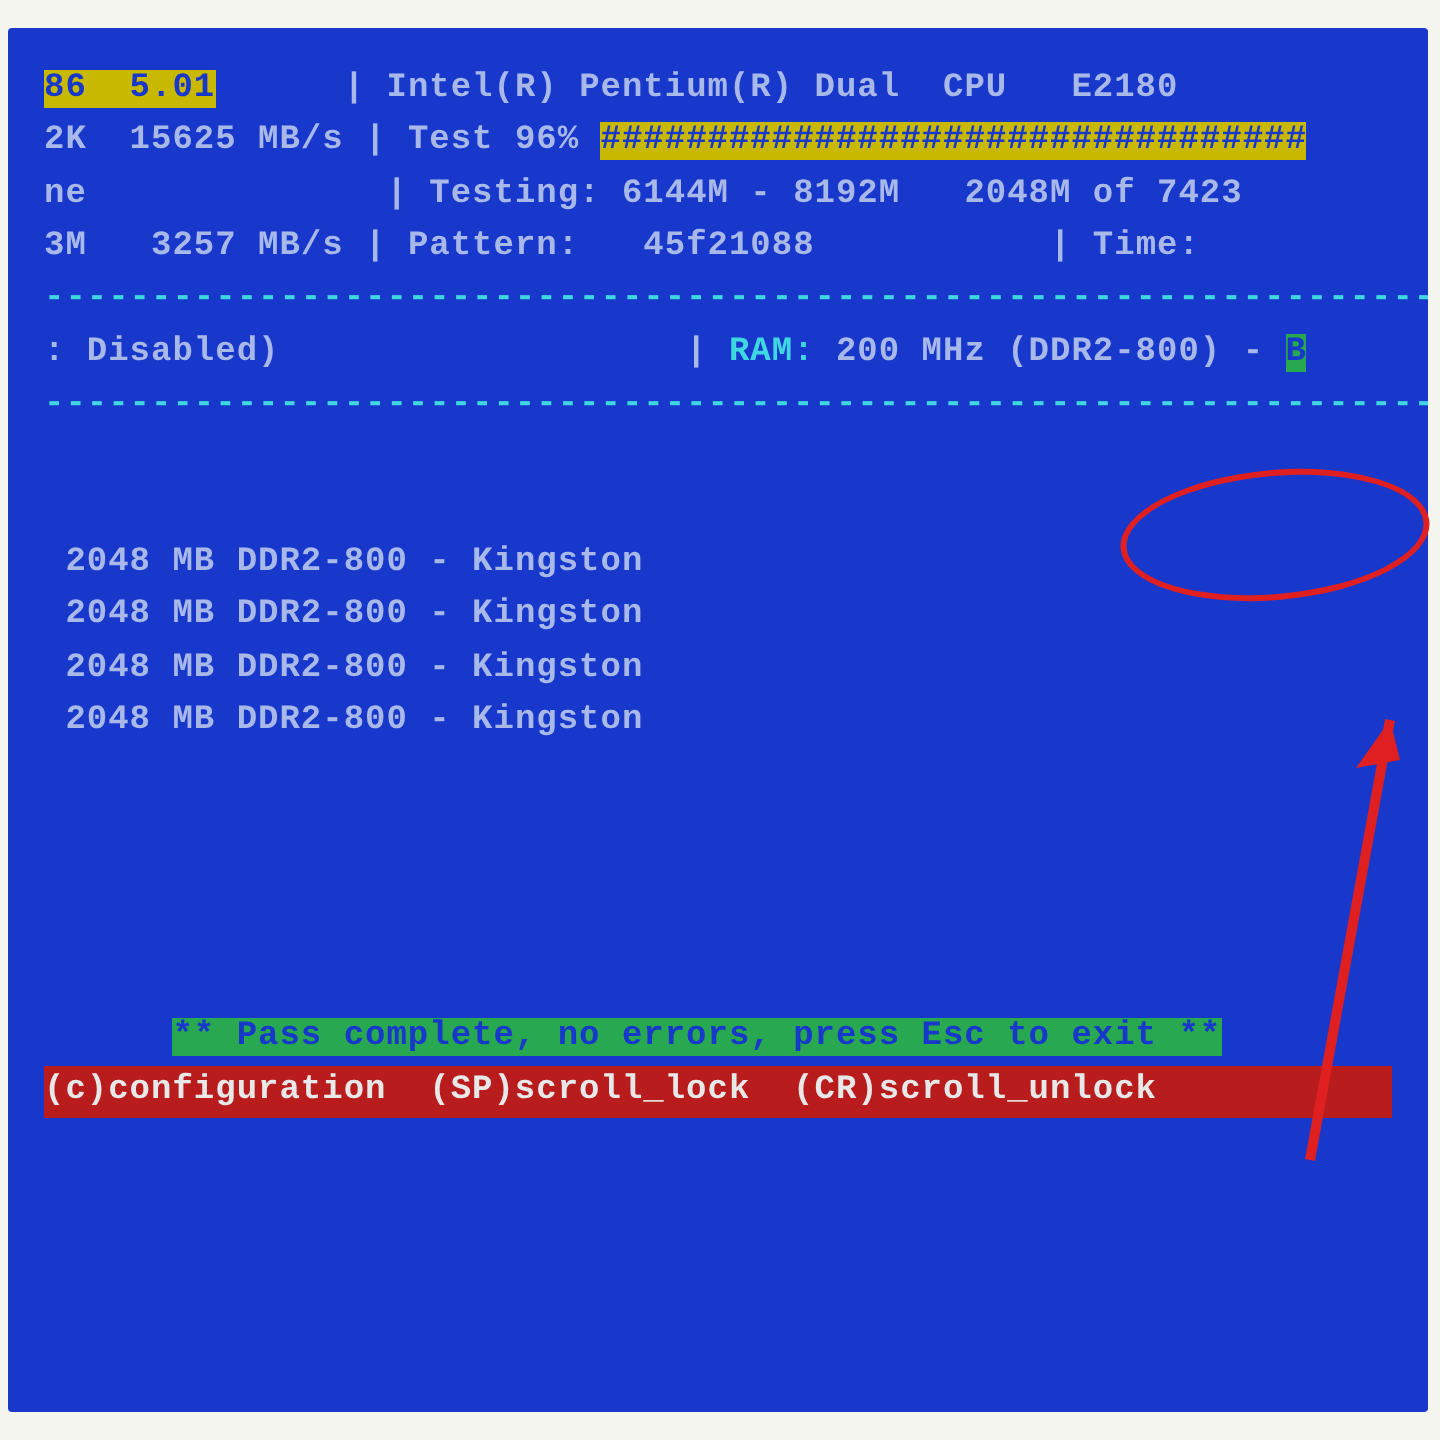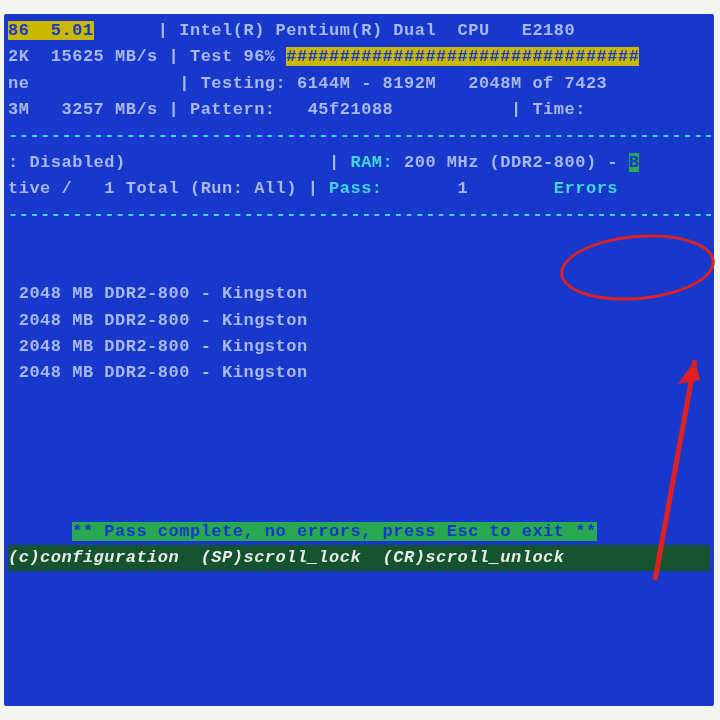--- a/index.html
+++ b/index.html
@@ -12,46 +12,45 @@
       overflow: hidden;
       position: relative;
     }
     .screen {
       position: absolute;
       top: 14px;
       left: 4px;
       right: 6px;
       bottom: 14px;
       background: #1838cc;
-      padding: 4px;
+      padding: 18px;
       font-size: 17px;
       line-height: 1.55;
       color: #a8b8e8;
       overflow: hidden;
       border-radius: 2px;
     }
     .line {
       white-space: pre;
       letter-spacing: 0.5px;
     }
     .hl-yellow {
       background: #c8b800;
       color: #1838cc;
     }
     .hl-green {
       background: #28a850;
       color: #1838cc;
     }
     .cyan { color: #40d8e0; }
     .gray-bar {
-      background: #14532d;
+      background: #b91c1c;
       color: #e8e8e8;
       white-space: pre;
       letter-spacing: 0.5px;
-      font-style: italic;
     }
     .annotation-ellipse {
       position: absolute;
       border: 3px solid #e02020;
       border-radius: 50%;
       pointer-events: none;
     }
     .annotation-arrow {
       position: absolute;
       pointer-events: none;
@@ -60,21 +59,20 @@
 </head>
 <body>
 
 <div class="screen">
   <div class="line"><span class="hl-yellow">86  5.01</span>      | <span>Intel(R) Pentium(R) Dual  CPU   E2180</span></div>
   <div class="line"><span>2K  15625 MB/s</span> | <span>Test</span> <span>96%</span> <span class="hl-yellow">#################################</span></div>
   <div class="line"><span>ne</span>              | <span>Testing:</span> <span>6144M - 8192M   2048M of 7423</span></div>
   <div class="line"><span>3M   3257 MB/s</span> | <span>Pattern:</span>   <span>45f21088</span>           | <span>Time:</span></div>
   <div class="line cyan">----------------------------------------------------------------------------</div>
   <div class="line"><span>: Disabled)</span>                   | <span class="cyan">RAM:</span> <span>200 MHz (DDR2-800)</span> - <span class="hl-green">B</span></div>
-  <div class="line"><span>tive /   1 Total (Run: All)</span> | <span class="cyan">Pass:</span>       <span>1</span>        <span class="cyan">Errors</span></div>
   <div class="line cyan">----------------------------------------------------------------------------</div>
   <div class="line"> </div>
   <div class="line"> </div>
   <div class="line"> <span>2048 MB DDR2-800 - Kingston</span></div>
   <div class="line"> <span>2048 MB DDR2-800 - Kingston</span></div>
   <div class="line"> <span>2048 MB DDR2-800 - Kingston</span></div>
   <div class="line"> <span>2048 MB DDR2-800 - Kingston</span></div>
   <div class="line"> </div>
   <div class="line"> </div>
   <div class="line"> </div>

